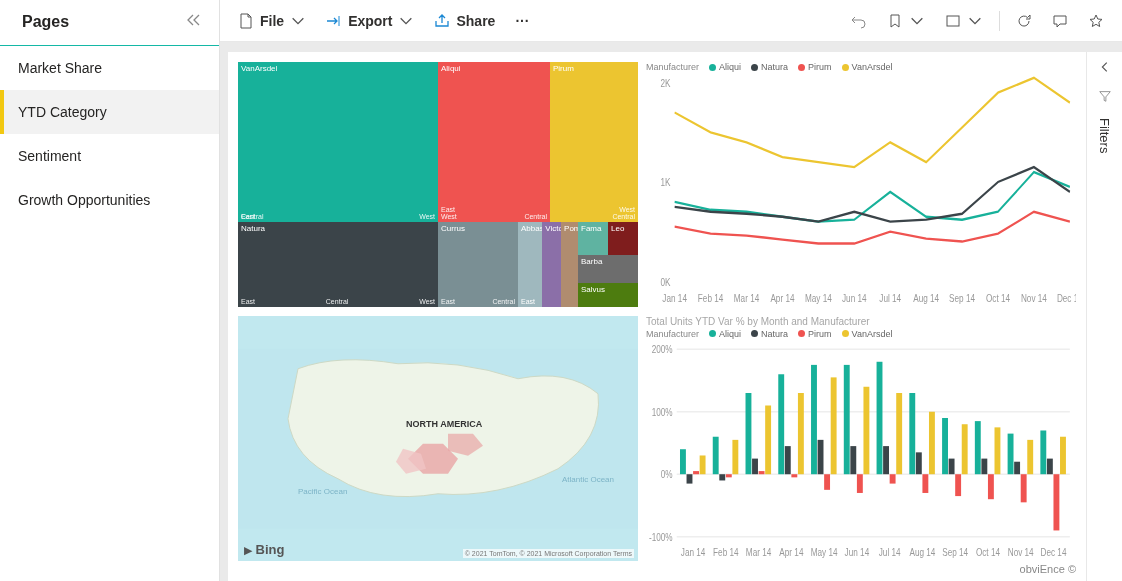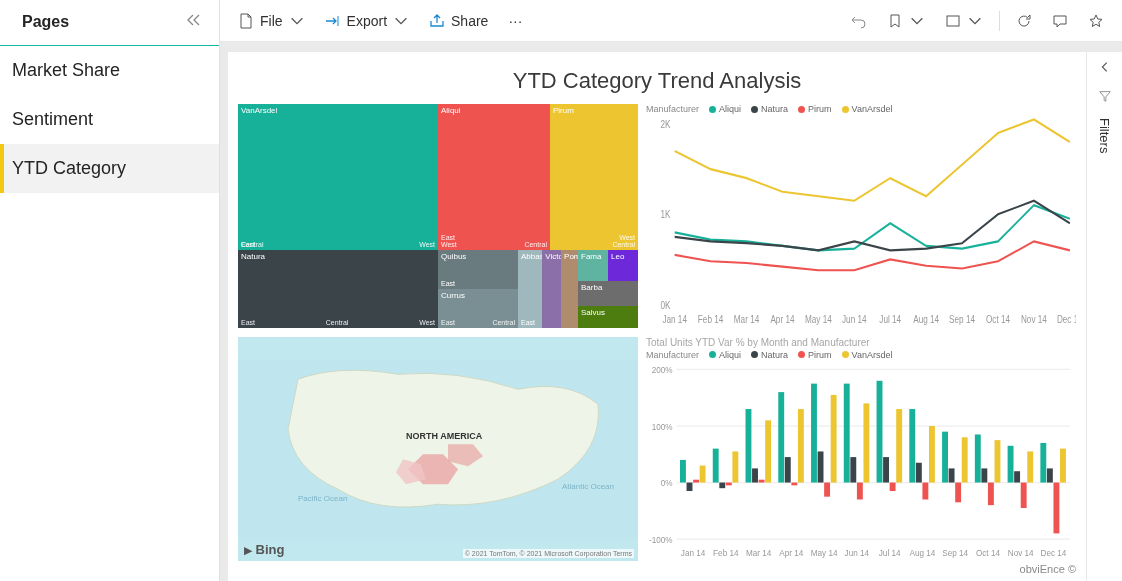--- a/index.html
+++ b/index.html
@@ -2,26 +2,26 @@
 <html><head>
 <meta charset="utf-8">
 <style>
 * { box-sizing: border-box; margin: 0; padding: 0; }
 body { font-family: "Segoe UI", -apple-system, sans-serif; font-size: 13px; color: #252423; background: #fff; width: 1122px; height: 581px; overflow: hidden; }
 .app { display: flex; height: 100%; }
 .sidebar { width: 220px; border-right: 1px solid #e1e1e1; background: #fff; }
 .pages-header { display: flex; align-items: center; justify-content: space-between; padding: 12px 18px 14px 22px; border-bottom: 1px solid #14b8a6; }
 .pages-header h2 { font-size: 16px; font-weight: 600; }
 .collapse-btn { color: #888; font-size: 14px; cursor: pointer; }
-.page-item { padding: 14px 12px; cursor: pointer; font-size: 18px; }
+.page-item { padding: 14px 18px; cursor: pointer; font-size: 14px; }
 .page-item.active { background: #f2f2f2; position: relative; }
 .page-item.active::before { content:""; position:absolute; left:0; top:0; bottom:0; width:4px; background:#F2C811; }
 .main { flex: 1; display: flex; flex-direction: column; min-width:0; }
 .toolbar { display: flex; align-items: center; height: 42px; padding: 0 10px; border-bottom: 1px solid #e8e8e8; gap: 4px; }
-.tbtn { display: inline-flex; align-items: center; gap: 6px; padding: 4px 8px; cursor: pointer; font-size: 14px; color: #323130; border-radius:2px; }
+.tbtn { display: inline-flex; align-items: center; gap: 6px; padding: 4px 8px; cursor: pointer; font-size: 14px; color: #323130; border-radius:2px;font-weight:bold; }
 .tbtn svg { width: 16px; height: 16px; }
 .spacer { flex: 1; }
 .canvas-wrap { flex:1; display:flex; background:#eaeaea; padding:10px 0 0 8px; min-height:0; }
 .canvas { background:#fff; flex:1; padding:10px 10px 6px 10px; display:flex; flex-direction:column; min-width:0; }
 .report-title { text-align:center; font-size:22px; font-weight:400; color:#3a3a3a; padding:6px 0 10px; }
 .grid { display:grid; grid-template-columns: 400px 1fr; grid-template-rows: 1fr 1fr; gap:8px; flex:1; min-height:0; }
 .tile { display:flex; flex-direction:column; min-width:0; min-height:0; }
 .tile-title { font-size:10px; color:#a6a6a6; margin-bottom:2px; }
 .legend { font-size:9px; color:#666; display:flex; gap:10px; align-items:center; margin-bottom:2px; }
 .legend-label { color:#888; }
@@ -61,22 +61,23 @@
   <div class="sidebar">
     <div class="pages-header">
       <h2>Pages</h2>
       <span class="collapse-btn">
         <svg viewBox="0 0 16 16" width="16" height="16">
             <path d="M8 3l-5 5 5 5M14 3l-5 5 5 5" stroke="#888" stroke-width="1.3" fill="none"></path>
           </svg>
       </span>
     </div>
     <div class="page-item">Market Share</div>
+    <div class="page-item active">YTD Category</div>
     <div class="page-item">Sentiment</div>
-    <div class="page-item active">YTD Category</div>
+    <div class="page-item">Growth Opportunities</div>
   </div>
 
   <div class="main">
     <div class="toolbar">
       <div class="tbtn">
         <svg viewBox="0 0 16 16">
             <path d="M3 1h7l3 3v11H3z" fill="none" stroke="#555"></path>
             <path d="M10 1v3h3" fill="none" stroke="#555"></path>
           </svg>
         <span>File</span>
@@ -136,21 +137,20 @@
         </div>
       <div class="tbtn">
           <svg viewBox="0 0 16 16">
             <path d="M8 2l1.8 4 4.2.4-3.2 2.9.9 4.2L8 11.3 4.3 13.5l.9-4.2L2 6.4l4.2-.4z" stroke="#555" fill="none"></path>
           </svg>
         </div>
     </div>
 
     <div class="canvas-wrap">
       <div class="canvas">
-        <div class="report-title">YTD Category Trend Analysis</div>
         <div class="grid">
 
           <div class="tile">
             <div class="treemap">
               <div class="tm-row" style="height:65%">
                 <div class="tm-cell" style="width:50%;background:#17b19a">
                     <span class="tm-name">VanArsdel</span>
                     <div class="tm-sub">
                       <span>East</span>
                     </div>
@@ -189,24 +189,20 @@
                 <div class="tm-cell" style="width:50%;background:#3b4449">
                     <span class="tm-name">Natura</span>
                     <div class="tm-sub" style="margin-top:auto">
                       <span>East</span>
                       <span>Central</span>
                       <span>West</span>
                     </div>
                   </div>
                 <div style="width:50%;display:flex">
                   <div style="width:40%;display:flex;flex-direction:column">
-                    <div class="tm-cell" style="flex:1;background:#6a7b7f">
-                        <span class="tm-name">Quibus</span>
-                        <span style="font-size:7px;margin-top:auto">East</span>
-                      </div>
                     <div class="tm-cell" style="flex:1;background:#7a8f94">
                         <span class="tm-name">Currus</span>
                         <div class="tm-sub" style="margin-top:auto">
                           <span>East</span>
                           <span>Central</span>
                         </div>
                       </div>
                   </div>
                   <div style="width:30%;display:flex;flex-direction:row">
                     <div class="tm-cell" style="flex:1;background:#9fb8be">
@@ -218,21 +214,21 @@
                       </div>
                     <div class="tm-cell" style="flex:0.6;background:#b08c6f">
                         <span class="tm-name">Pomum</span>
                       </div>
                   </div>
                   <div style="width:30%;display:flex;flex-direction:column">
                     <div style="flex:1;display:flex">
                       <div class="tm-cell" style="flex:1;background:#5fb3a1">
                           <span class="tm-name">Fama</span>
                         </div>
-                      <div class="tm-cell" style="flex:1;background:#6d28d9">
+                      <div class="tm-cell" style="flex:1;background:#7f1d1d">
                           <span class="tm-name">Leo</span>
                         </div>
                     </div>
                     <div class="tm-cell" style="flex:0.7;background:#6d6d6d">
                         <span class="tm-name">Barba</span>
                       </div>
                     <div class="tm-cell" style="flex:0.6;background:#4d7c0f">
                         <span class="tm-name">Salvus</span>
                       </div>
                   </div>

